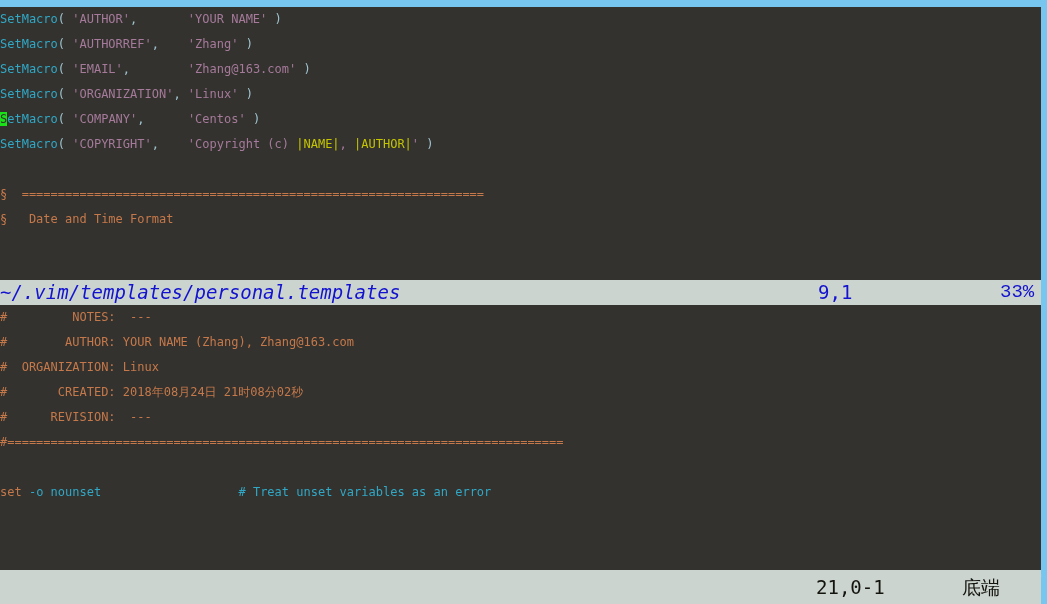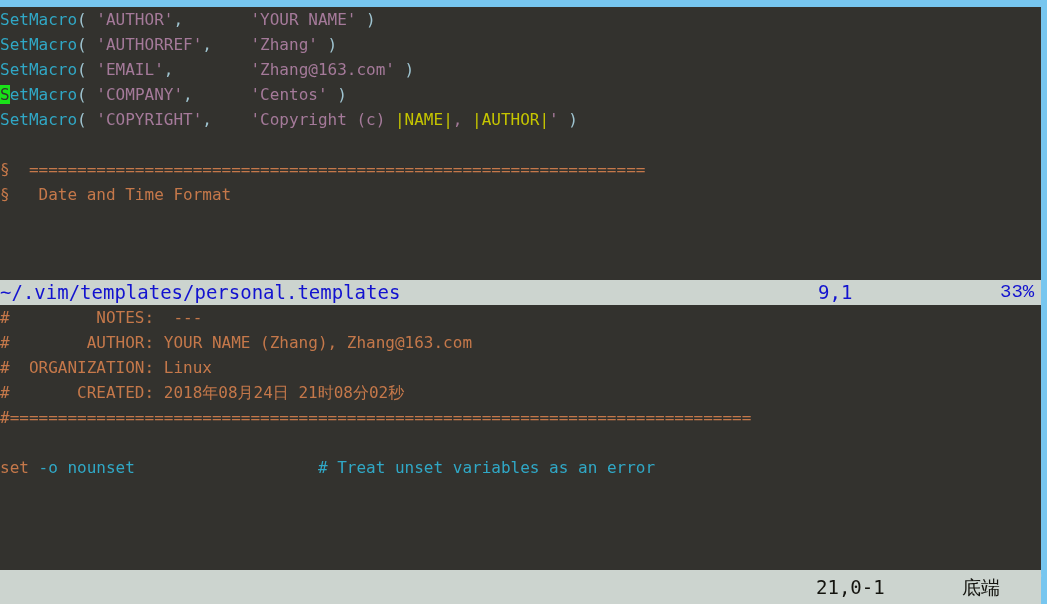--- a/index.html
+++ b/index.html
@@ -27,21 +27,21 @@
     width:1041px;
     box-sizing:border-box;
   }
   #pane-top{top:7px;height:273px;}
   #pane-bottom{top:305px;height:265px;}
 
   .line{
     height:25px;
     line-height:25px;
     white-space:pre;
-    font-size:16px;
+    font-size:12px;
     letter-spacing:0px;
     padding-left:0px;
   }
 
   
   .c-fn     {color:#30a8c6;}
   .c-paren  {color:#9fc4d0;}
   .c-str    {color:#a57a9a;}
   .c-special{color:#c5c500;}
   .c-comment{color:#c5784a;}
@@ -57,21 +57,21 @@
   #status-top{
     position:absolute;left:0;top:280px;
     width:1041px;height:25px;
     background:#ccd4cf;
     color:#1212cf;
     font-size:19px;
     line-height:25px;
     white-space:pre;
     box-sizing:border-box;
   }
-  #status-top .fname{position:absolute;left:0;top:0;}
+  #status-top .fname{position:absolute;left:0;top:0;font-style:italic;}
   #status-top .rowcol{position:absolute;left:818px;top:0;}
   #status-top .pct{position:absolute;left:1000px;top:0;font-family:Liberation Mono, monospace;}
 
   
   #status-bottom{
     position:absolute;left:0;top:570px;
     width:1041px;height:34px;
     background:#ccd4cf;
     color:#14140f;
     font-size:19px;
@@ -99,38 +99,40 @@
 
 <div id="screen">
 
   <div id="top-border"></div>
   <div id="right-border"></div>
 
   <div class="pane" id="pane-top">
       <div class="line"><span class="c-fn">SetMacro</span><span class="c-paren">( </span><span class="c-str">'AUTHOR'</span><span class="c-paren">,       </span><span class="c-str">'YOUR NAME'</span><span class="c-paren"> )</span></div>
       <div class="line"><span class="c-fn">SetMacro</span><span class="c-paren">( </span><span class="c-str">'AUTHORREF'</span><span class="c-paren">,    </span><span class="c-str">'Zhang'</span><span class="c-paren"> )</span></div>
       <div class="line"><span class="c-fn">SetMacro</span><span class="c-paren">( </span><span class="c-str">'EMAIL'</span><span class="c-paren">,        </span><span class="c-str">'Zhang@163.com'</span><span class="c-paren"> )</span></div>
+      <div class="line"><span class="c-fn">SetMacro</span><span class="c-paren">( </span><span class="c-str">'ORGANIZATION'</span><span class="c-paren">, </span><span class="c-str">'Linux'</span><span class="c-paren"> )</span></div>
       <div class="line"><span class="c-fn cursor">S</span><span class="c-fn">etMacro</span><span class="c-paren">( </span><span class="c-str">'COMPANY'</span><span class="c-paren">,      </span><span class="c-str">'Centos'</span><span class="c-paren"> )</span></div>
       <div class="line"><span class="c-fn">SetMacro</span><span class="c-paren">( </span><span class="c-str">'COPYRIGHT'</span><span class="c-paren">,    </span><span class="c-str">'Copyright (c) </span><span class="c-special">|NAME|</span><span class="c-str">, </span><span class="c-special">|AUTHOR|</span><span class="c-str">'</span><span class="c-paren"> )</span></div>
       <div class="line">&nbsp;</div>
       <div class="line"><span class="c-comment">§  ================================================================</span></div>
       <div class="line"><span class="c-comment">§   Date and Time Format</span></div>
     </div>
 
   <div id="status-top">
     <span class="fname">~/.vim/templates/personal.templates</span>
     <span class="rowcol">9,1</span>
     <span class="pct">33%</span>
   </div>
 
   <div class="pane" id="pane-bottom">
       <div class="line"><span class="c-comment">#         NOTES:  ---</span></div>
       <div class="line"><span class="c-comment">#        AUTHOR: YOUR NAME (Zhang), Zhang@163.com</span></div>
       <div class="line"><span class="c-comment">#  ORGANIZATION: Linux</span></div>
       <div class="line"><span class="c-comment">#       CREATED: 2018年08月24日 21时08分02秒</span></div>
+      <div class="line"><span class="c-comment">#      REVISION:  ---</span></div>
       <div class="line"><span class="c-comment">#=============================================================================</span></div>
       <div class="line">&nbsp;</div>
       <div class="line"><span class="c-cmd">set</span><span class="c-cyan"> -o nounset</span><span class="c-plain">                   </span><span class="c-cyan"># Treat unset variables as an error</span></div>
     </div>
 
   <div id="watermark">https://blog.csdn.net/professor</div>
 
   <div id="status-bottom">
     <span class="fname">ss.sh</span>
     <span class="rowcol">21,0-1</span>

